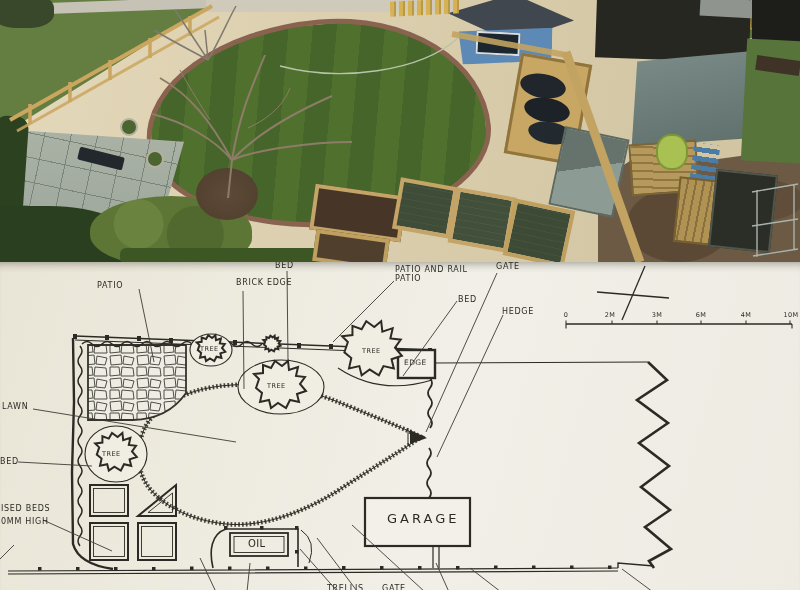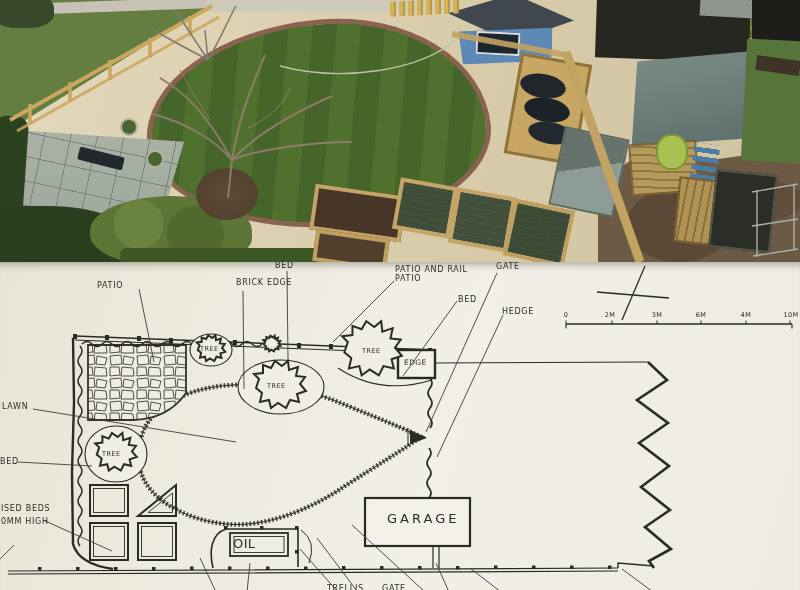--- a/index.html
+++ b/index.html
@@ -294,21 +294,21 @@
     <div class="lbl" style="left:1px;top:240px;line-height:13px">
       <span>ISED BEDS</span><br>
       <span>0MM HIGH</span>
     </div>
     <span class="lbl tree" style="left:200px;top:82px">TREE</span>
     <span class="lbl tree" style="left:267px;top:119px">TREE</span>
     <span class="lbl tree" style="left:362px;top:84px">TREE</span>
     <span class="lbl tree" style="left:102px;top:187px">TREE</span>
     <span class="lbl small" style="left:404px;top:96px;font-size:7.5px">EDGE</span>
     <span class="lbl big" style="left:387px;top:252px">GARAGE</span>
-    <span class="lbl small" style="left:233px;top:277px;font-size:13px">OIL</span>
+    <span class="lbl small" style="left:248px;top:277px;font-size:10px">OIL</span>
 
     <span class="lbl tick" style="left:556px;top:48px">0</span>
     <span class="lbl tick" style="left:600px;top:48px">2M</span>
     <span class="lbl tick" style="left:647px;top:48px">3M</span>
     <span class="lbl tick" style="left:691px;top:48px">6M</span>
     <span class="lbl tick" style="left:736px;top:48px">4M</span>
     <span class="lbl tick" style="left:781px;top:48px">10M</span>
 
     <span class="lbl" style="left:327px;top:322px">TRELLIS</span>
     <span class="lbl" style="left:382px;top:322px">GATE</span>

